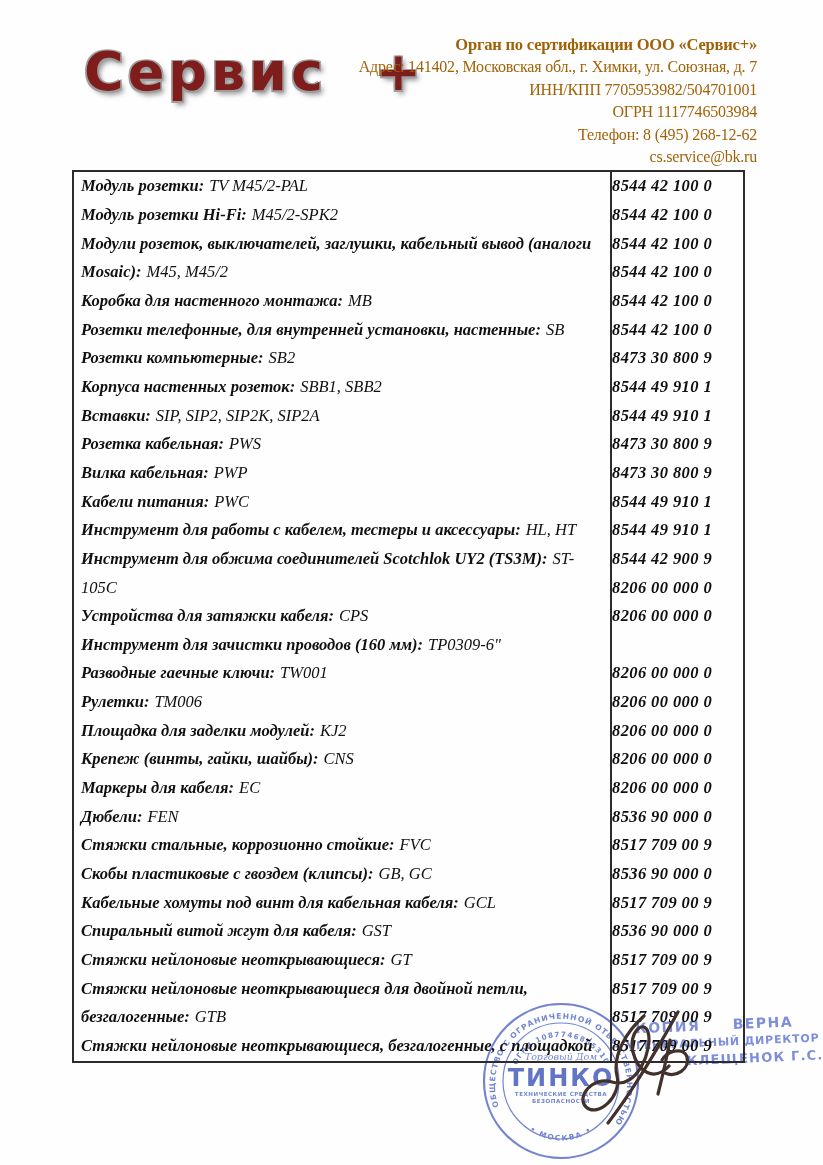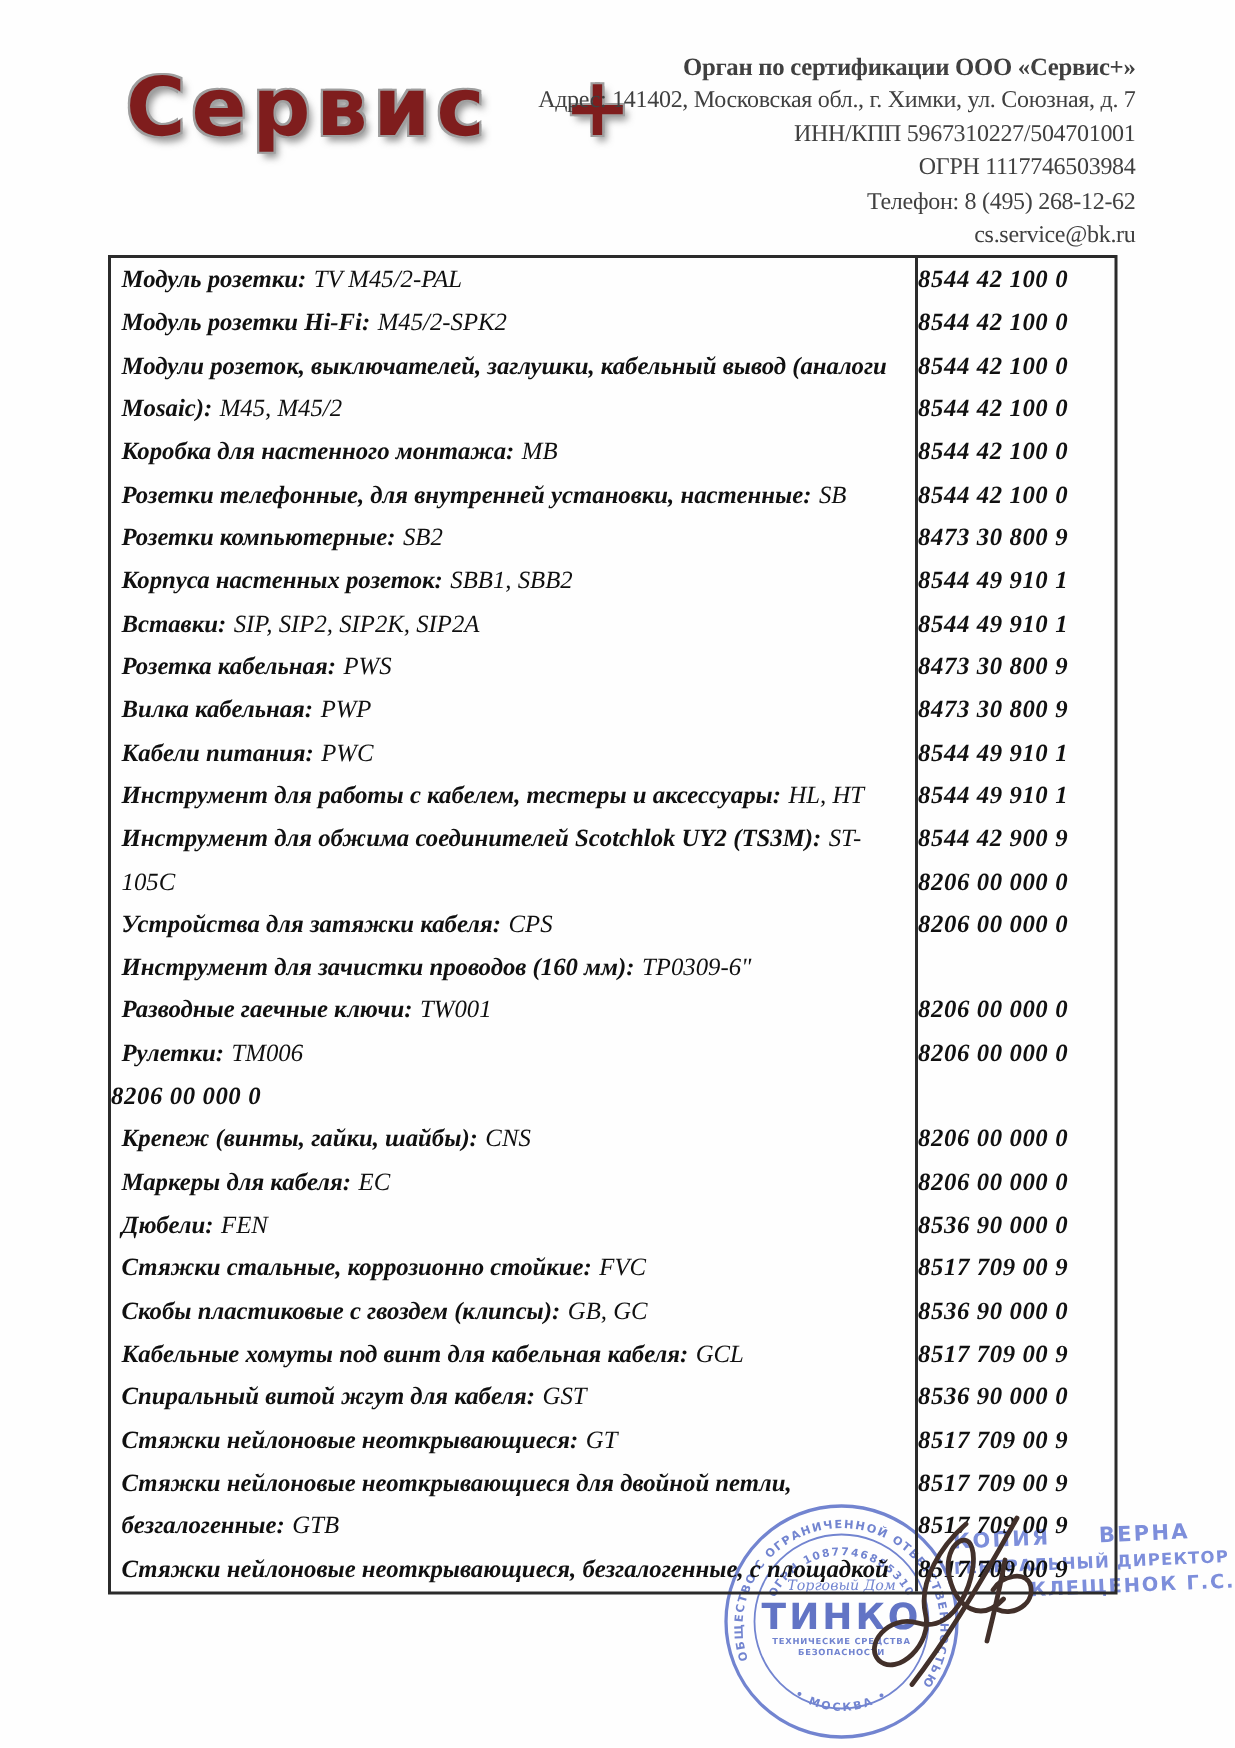--- a/index.html
+++ b/index.html
@@ -20,21 +20,21 @@
       -1.5px -1.5px 0 #9f9f9f, 1.5px -1.5px 0 #9f9f9f,
       -1.5px 1.5px 0 #9f9f9f, 1.5px 1.5px 0 #9f9f9f,
       3px 4px 5px rgba(70,70,70,.55);
     text-align: center;
   }
 
   
   .org {
     position:absolute; right:66px; top:34px;
     text-align:right; font-size:16px; line-height:22.4px;
-    letter-spacing:-0.2px; color:#404040;
+    letter-spacing:-0.2px; color:#a16207;
   }
   .org-name { font-weight:700; font-size:16.5px; }
 
   
   .doc-table {
     position:absolute; left:72px; top:170px; width:673px; height:893px;
     border:2px solid #2b2b2b; z-index:2; background:transparent;
   }
   .vline {
     position:absolute; left:536px; top:0; bottom:0;
@@ -77,21 +77,21 @@
 </head>
 <body>
 
 <div class="page">
 
   <div class="logo">Сервис +</div>
 
   <div class="org">
     <div class="org-name">Орган по сертификации ООО «Сервис+»</div>
     <div>Адрес: 141402, Московская обл., г. Химки, ул. Союзная, д. 7</div>
-    <div>ИНН/КПП 5967310227/504701001</div>
+    <div>ИНН/КПП 7705953982/504701001</div>
     <div>ОГРН 1117746503984</div>
     <div>Телефон: 8 (495) 268-12-62</div>
     <div>cs.service@bk.ru</div>
   </div>
 
   <div class="doc-table" id="doc-table">
     <div class="vline"></div>
   <div class="trow">
         <div class="cell-left"><span class="lbl">Модуль розетки:</span><span class="val">TV M45/2-PAL</span></div>
         <div class="cell-right">8544 42 100 0</div>
@@ -162,20 +162,21 @@
       </div>
       <div class="trow">
         <div class="cell-left"><span class="lbl">Разводные гаечные ключи:</span><span class="val">TW001</span></div>
         <div class="cell-right">8206 00 000 0</div>
       </div>
       <div class="trow">
         <div class="cell-left"><span class="lbl">Рулетки:</span><span class="val">TM006</span></div>
         <div class="cell-right">8206 00 000 0</div>
       </div>
       <div class="trow">
+        <div class="cell-left"><span class="lbl">Площадка для заделки модулей:</span><span class="val">KJ2</span></div>
         <div class="cell-right">8206 00 000 0</div>
       </div>
       <div class="trow">
         <div class="cell-left"><span class="lbl">Крепеж (винты, гайки, шайбы):</span><span class="val">CNS</span></div>
         <div class="cell-right">8206 00 000 0</div>
       </div>
       <div class="trow">
         <div class="cell-left"><span class="lbl">Маркеры для кабеля:</span><span class="val">EC</span></div>
         <div class="cell-right">8206 00 000 0</div>
       </div>

